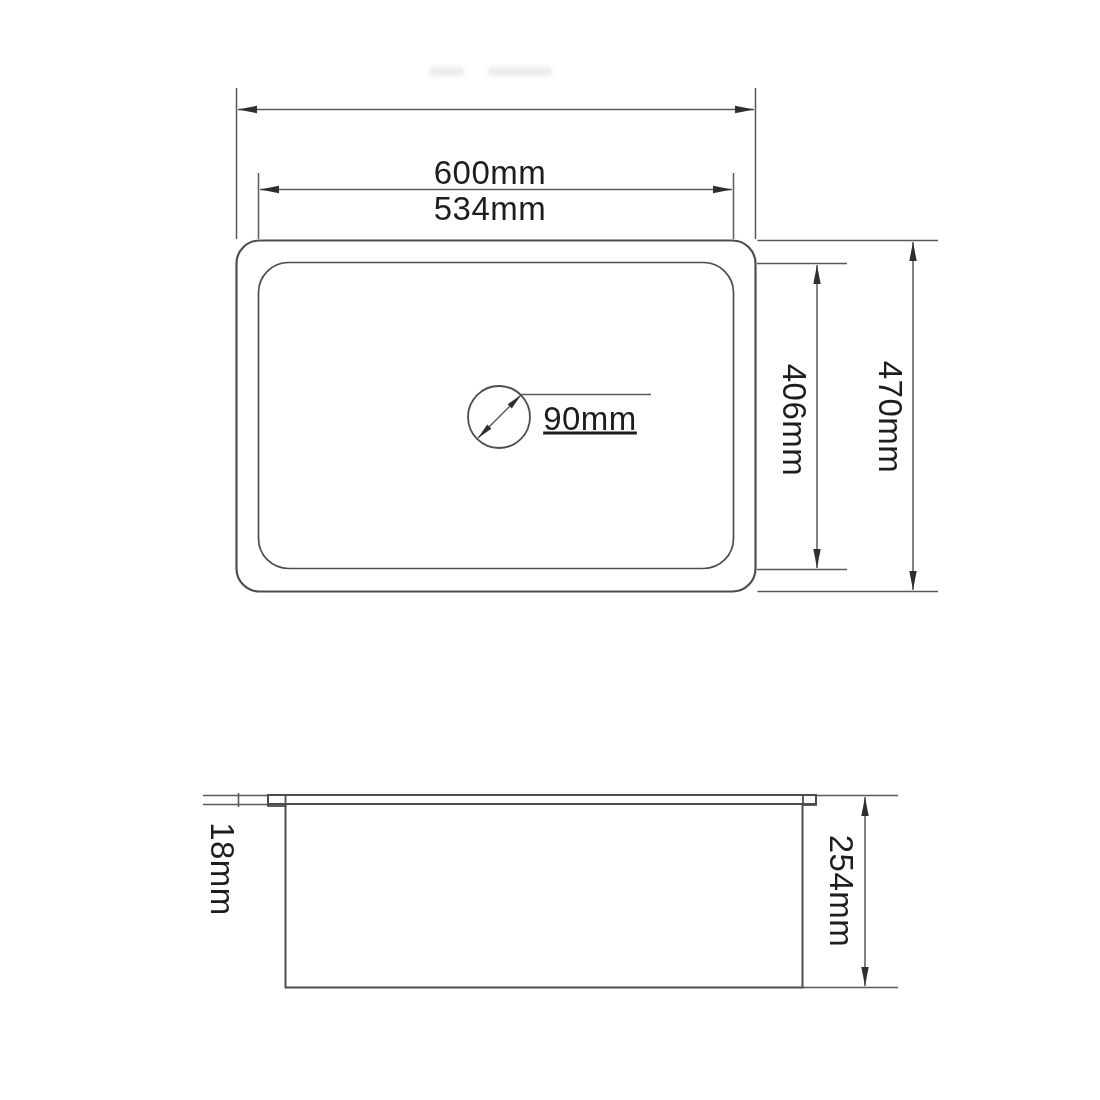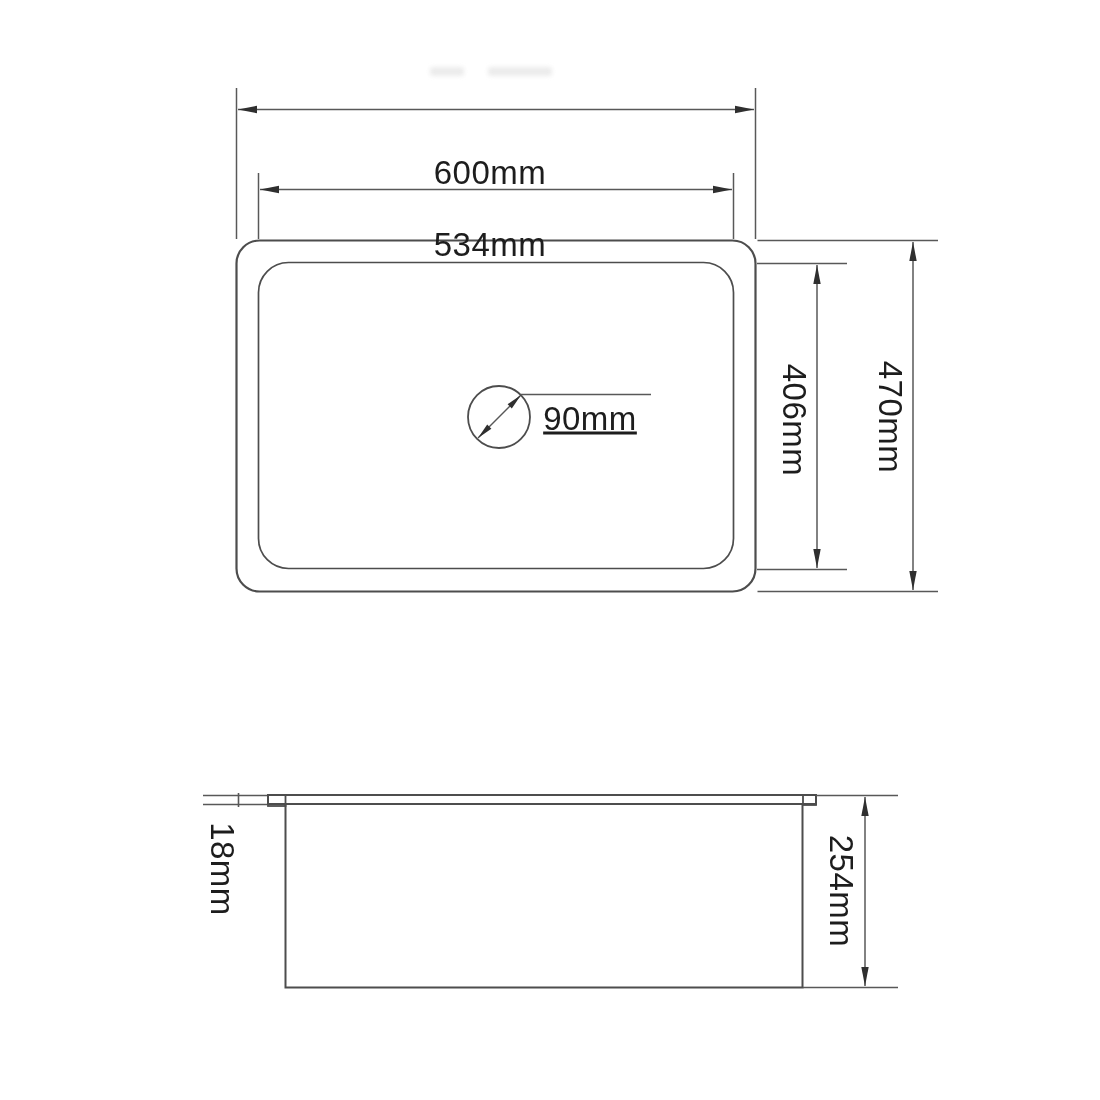--- a/index.html
+++ b/index.html
@@ -113,21 +113,21 @@
       <line class="dim" x1="816" y1="795.5" x2="898" y2="795.5" stroke-width="1.5"></line>
       <line class="dim" x1="803" y1="987.5" x2="898" y2="987.5" stroke-width="1.5"></line>
       <line class="dim" x1="865" y1="797" x2="865" y2="986" stroke-width="1.5"></line>
       <polygon class="arrow" points="865,797 861.3,816 868.7,816"></polygon>
       <polygon class="arrow" points="865,986 861.3,967 868.7,967"></polygon>
     </g>
   </svg>
 
   <div class="lbl" style="left:490px; top:128px;margin-top:44px;">600mm</div>
 
-  <div class="lbl" style="left:490px; top:208px;margin-top:36px;">534mm</div>
+  <div class="lbl" style="left:490px; top:208px;">534mm</div>
 
   <div class="lbl" style="left:590px; top:418px;text-decoration:underline;">90mm</div>
 
   <div class="lbl rot" style="left:794px; top:420px;">406mm</div>
 
   <div class="lbl rot" style="left:890px; top:417px;">470mm</div>
 
   <div class="lbl rot" style="left:222px; top:869px;">18mm</div>
 
   <div class="lbl rot" style="left:841px; top:891px;">254mm</div>

